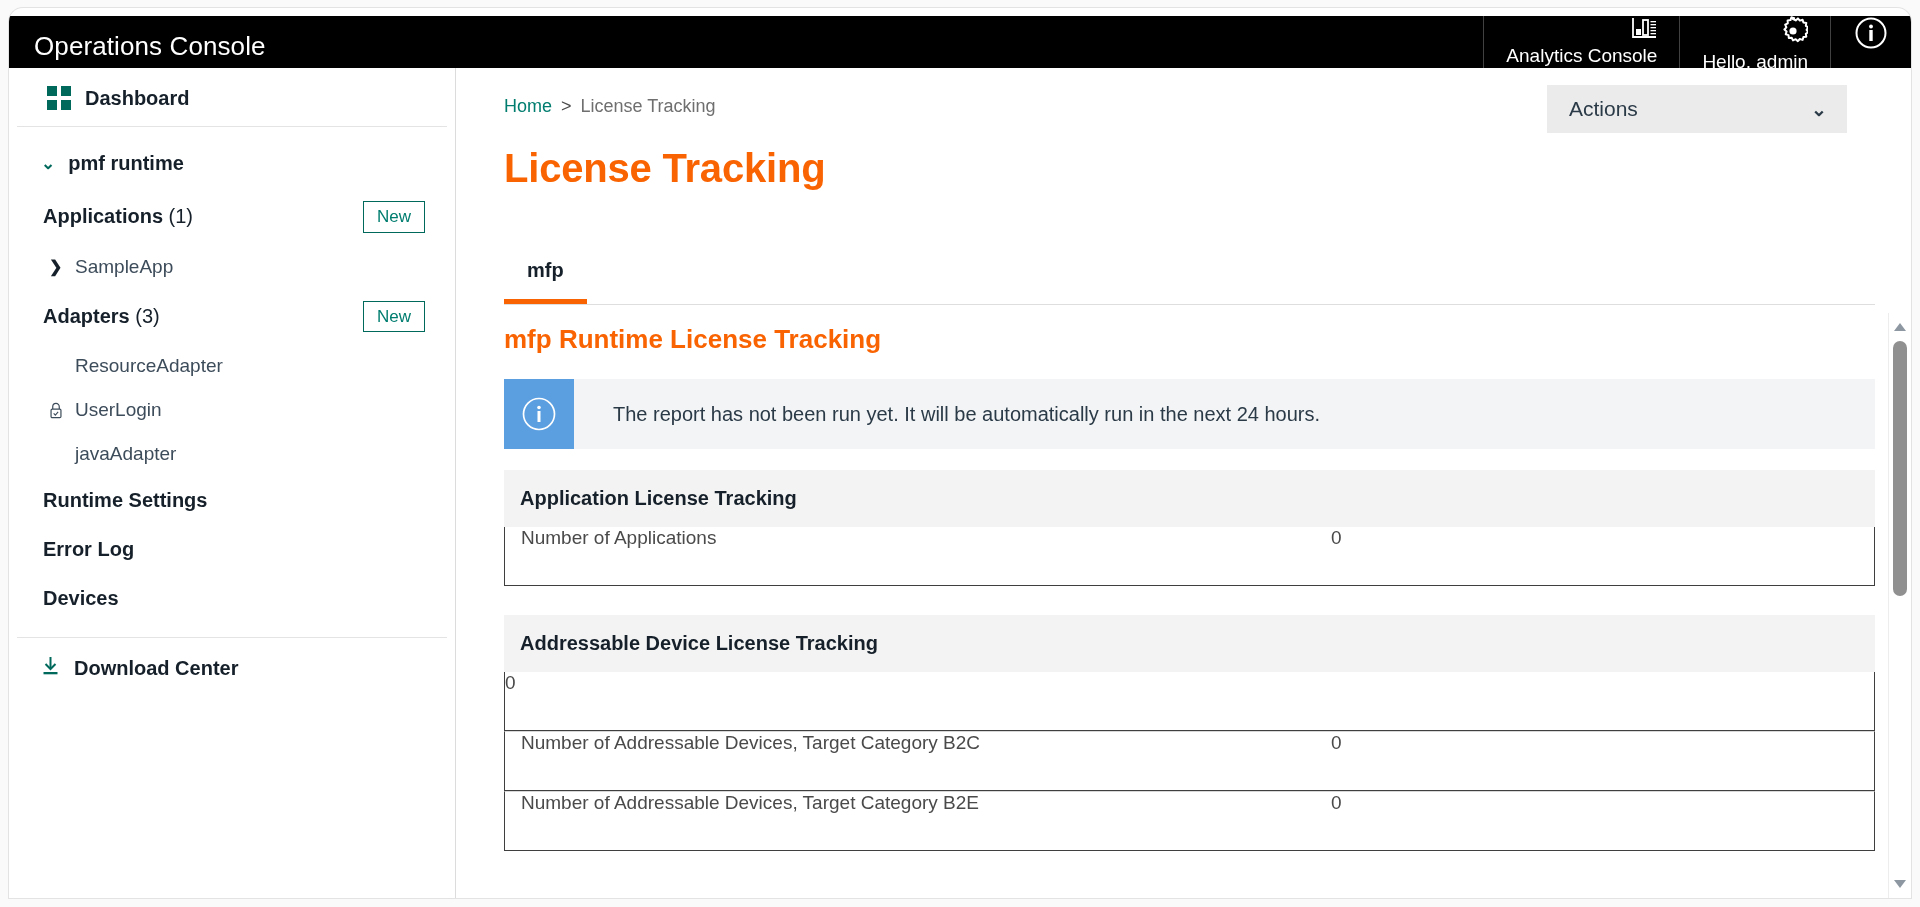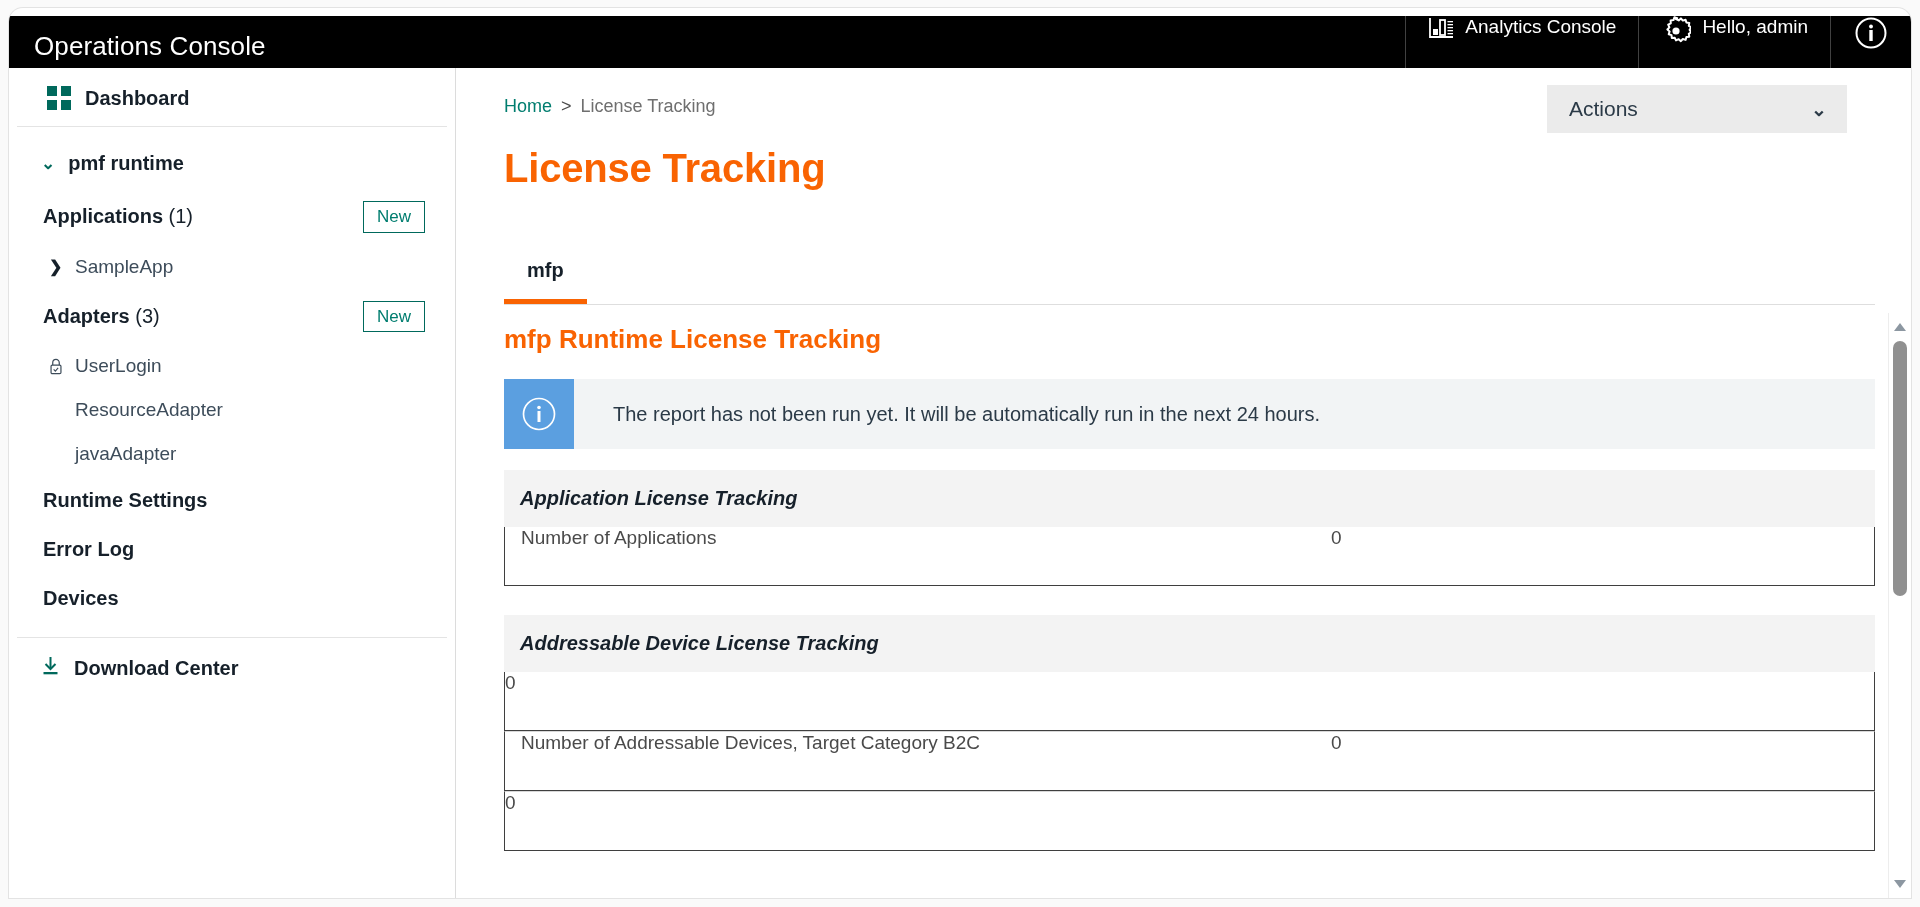--- a/index.html
+++ b/index.html
@@ -20,23 +20,23 @@
     position:absolute;left:0;top:8px;width:100%;height:60px;
     background:#000000;display:flex;align-items:stretch;
   }
   .brand{
     display:flex;align-items:center;padding-left:25px;
     color:#ffffff;font-size:26px;font-weight:400;letter-spacing:.1px;
     flex:1;
   }
   .topbar-actions{display:flex;align-items:stretch;}
   .tb-item{
-    display:flex;align-items:flex-start;gap:11px;
+    display:flex;align-items:flex-end;gap:5px;
     padding:0 22px;color:#ffffff;font-size:19px;
-    border-left:1px solid #414141;cursor:pointer;
+    border-left:1px solid #414141;cursor:pointer;flex-direction:column;
   }
   .tb-item.icon-only{padding:0 23px;}
   .tb-icn{display:flex;align-items:center;justify-content:center;}
 
   
   .sidebar{
     position:absolute;left:0;top:60px;width:447px;bottom:0;
     background:#ffffff;border-right:1px solid #dcdcdc;
     box-sizing:border-box;
   }
@@ -134,21 +134,21 @@
     width:70px;background:#5b9fe0;display:flex;align-items:center;justify-content:center;
   }
   .banner-text{
     display:flex;align-items:center;padding-left:39px;
     font-size:20px;color:#2b3a47;
   }
 
   .tbl{position:absolute;left:48px;right:36px;}
   .tbl-head{
     background:#f3f3f3;padding:17px 0 17px 16px;
-    font-size:20px;font-weight:bold;color:#16202a;font-style:italic;
+    font-size:20px;font-weight:bold;color:#16202a;
   }
   .tbl-row{
     display:flex;height:58px;
     border:1px solid #3f3f3f;border-top:none;background:#fff;
   }
   .tbl-row:first-of-type{border-top:1px solid #3f3f3f;}
   .tbl-row + .tbl-row{border-top:1px solid #d8d8d8;}
   .cell-label{flex:0 0 810px;padding-left:16px;font-size:19px;color:#4a4a4a;}
   .cell-value{font-size:19px;color:#4a4a4a;}
 
@@ -262,33 +262,33 @@
 
       <div class="sb-grouprow">
         <div class="sb-grouptitle">
           <b>Adapters</b>
           <span>(3)</span>
         </div>
         <button class="newbtn">New</button>
       </div>
 
       <div class="sb-child">
+        <span class="spacer"></span>
+        <span>ResourceAdapter</span>
+      </div>
+
+      <div class="sb-child">
         <span class="lockwrap">
           <svg width="15" height="19" viewBox="0 0 15 19">
             <path d="M4 8 V5.4 a3.5 3.5 0 0 1 7 0 V8" fill="none" stroke="#3d4c5a" stroke-width="1.3"></path>
             <rect x="2.2" y="8" width="10.6" height="9.2" rx="1.3" fill="none" stroke="#3d4c5a" stroke-width="1.3"></rect>
             <path d="M5 12.6 l1.8 1.8 3-3.3" fill="none" stroke="#3d4c5a" stroke-width="1.2"></path>
           </svg>
         </span>
         <span>UserLogin</span>
-      </div>
-
-      <div class="sb-child">
-        <span class="spacer"></span>
-        <span>ResourceAdapter</span>
       </div>
 
       <div class="sb-child">
         <span class="spacer"></span>
         <span>javaAdapter</span>
       </div>
 
       <div class="sb-link">Runtime Settings</div>
       <div class="sb-link">Error Log</div>
       <div class="sb-link">Devices</div>
@@ -352,20 +352,21 @@
     <div class="tbl" id="tbl2">
       <div class="tbl-head">Addressable Device License Tracking</div>
       <div class="tbl-row">
         <div class="cell-value">0</div>
       </div>
       <div class="tbl-row">
         <div class="cell-label">Number of Addressable Devices, Target Category B2C</div>
         <div class="cell-value">0</div>
       </div>
       <div class="tbl-row">
+        <div class="cell-label">Number of Addressable Devices, Target Category B2E</div>
         <div class="cell-value">0</div>
       </div>
     </div>
 
     <div class="scrollbar">
       <div class="sb-arrow up">
           <i></i>
         </div>
       <div class="sb-thumb"></div>
       <div class="sb-arrow down">

